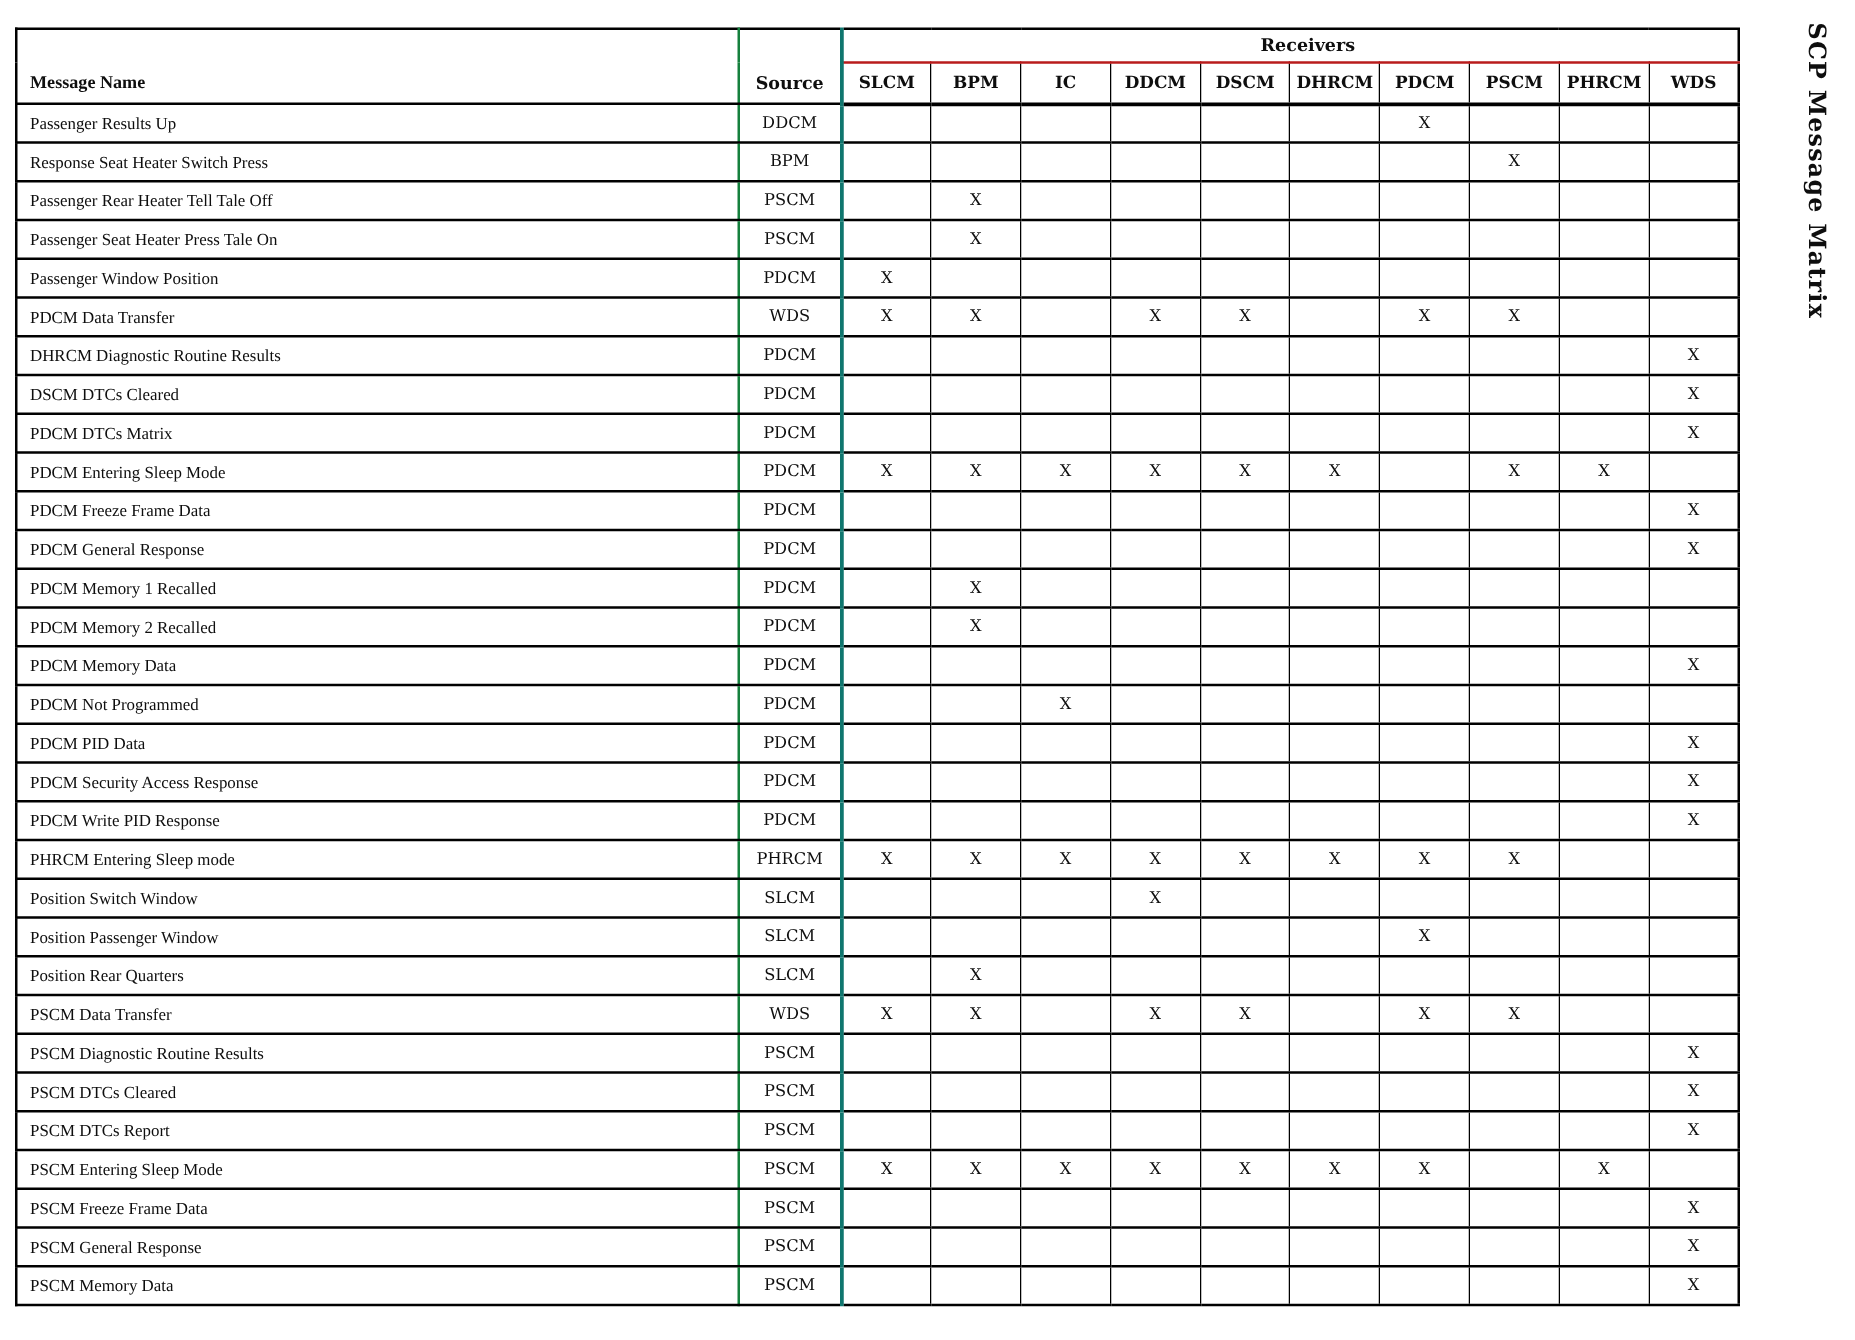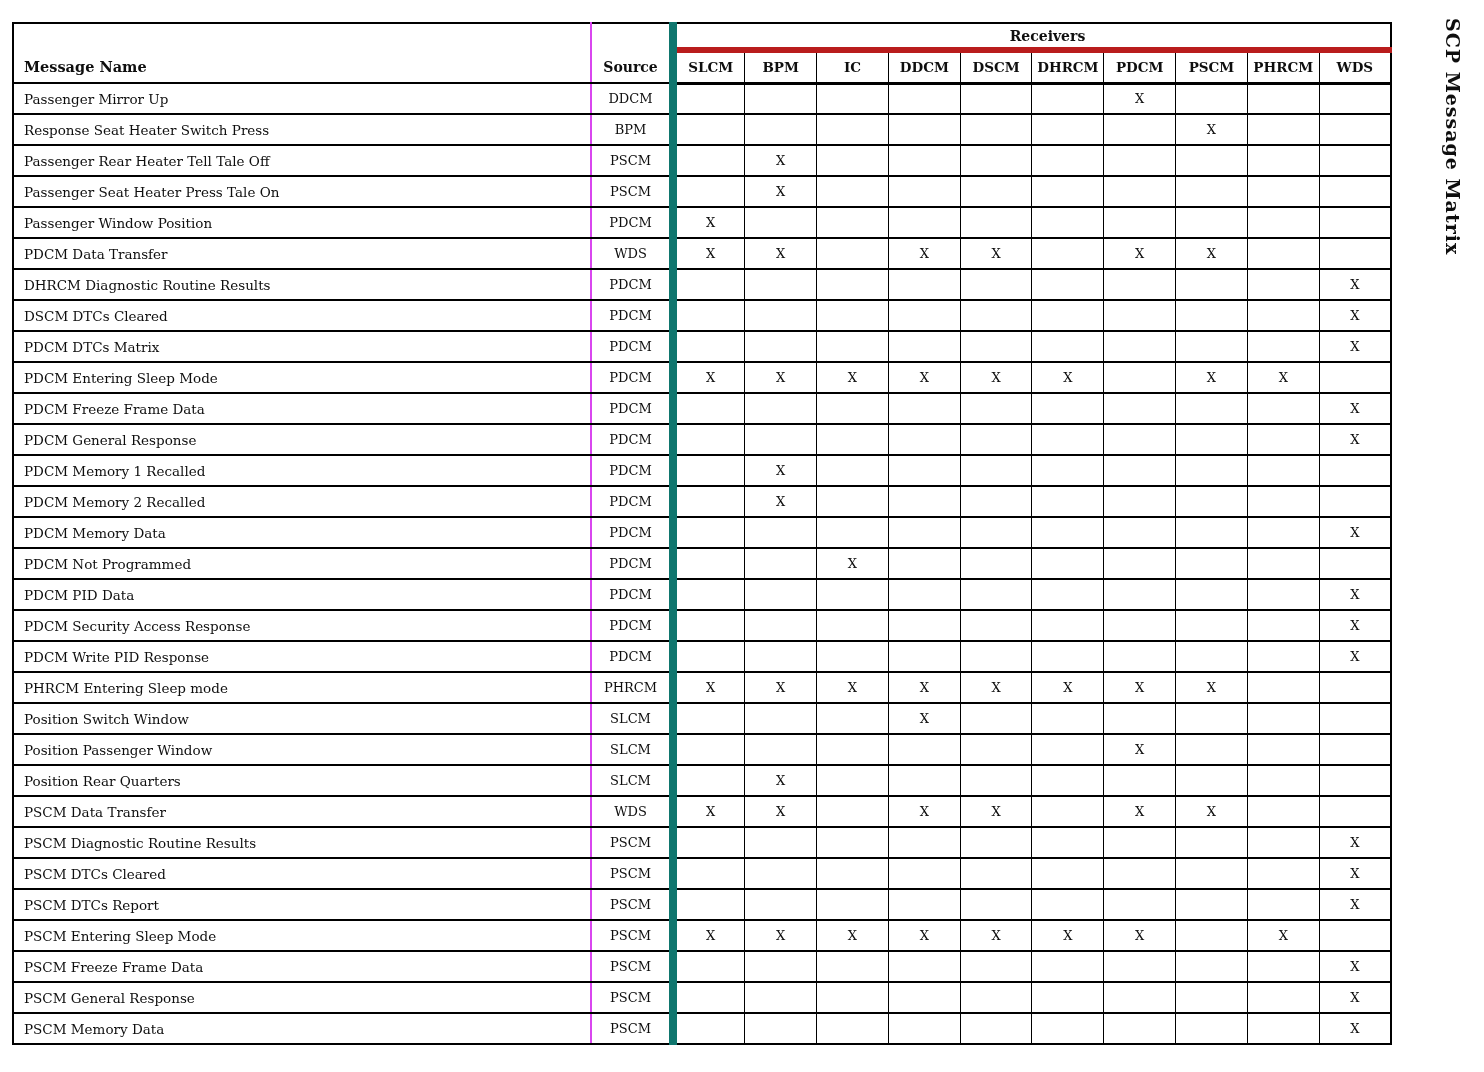--- a/index.html
+++ b/index.html
@@ -33,22 +33,22 @@
     border-left: 1px solid #000;
     border-right: 1px solid #000;
     padding: 0;
     overflow: hidden;
     white-space: nowrap;
   }
   
   .matrix col.c-msg   { width: 578px; }
   .matrix col.c-src   { width: 82px; }
   .matrix col.c-rcv   { width: 71.8px; }
-  .matrix .msg, .matrix th.h-msg { border-left: 2px solid #000; border-right: 2px solid #d946ef; }
-  .matrix .src, .matrix th.h-src { border-left: 2px solid #000; border-right: 8px solid #0f766e; }
+  .matrix .msg, .matrix th.h-msg { border-left: 2px solid #000; border-right: 2px solid #15803d; font-family: Liberation Serif, serif; }
+  .matrix .src, .matrix th.h-src { border-left: 2px solid #000; border-right: 3px solid #0f766e; }
 
   .matrix thead tr.group-row { height: 27px; }
   .matrix thead tr.cols-row  { height: 33px; }
   .matrix tbody tr           { height: 31px; }
 
   .matrix th {
     font-weight: bold;
     font-size: 13.5px;
     text-align: center;
     vertical-align: middle;
@@ -59,21 +59,21 @@
     padding: 0 0 7px 10px;
     font-size: 14.5px;
   }
   .matrix th.h-src {
     vertical-align: bottom;
     padding-bottom: 7px;
     font-size: 14px;
   }
   .matrix th.h-receivers {
     font-size: 14px;
-    border-bottom: 6px solid #b91c1c;
+    border-bottom: 2px solid #b91c1c;
     padding-left: 28px;
   }
   .matrix thead tr.cols-row th { border-bottom: 3px solid #000; }
 
   .matrix td.msg {
     text-align: left;
     padding-left: 10px;
     font-size: 13.5px;
     vertical-align: middle;
   }
@@ -135,21 +135,21 @@
           <th>DHRCM</th>
           <th>PDCM</th>
           <th>PSCM</th>
           <th>PHRCM</th>
           <th>WDS</th>
         </tr>
     </thead>
     <tbody>
 
     <tr>
-          <td class="msg">Passenger Mirror Up</td>
+          <td class="msg">Passenger Results Up</td>
           <td class="src">DDCM</td>
           <td class="rcv"></td>
           <td class="rcv"></td>
           <td class="rcv"></td>
           <td class="rcv"></td>
           <td class="rcv"></td>
           <td class="rcv"></td>
           <td class="rcv">X</td>
           <td class="rcv"></td>
           <td class="rcv"></td>

